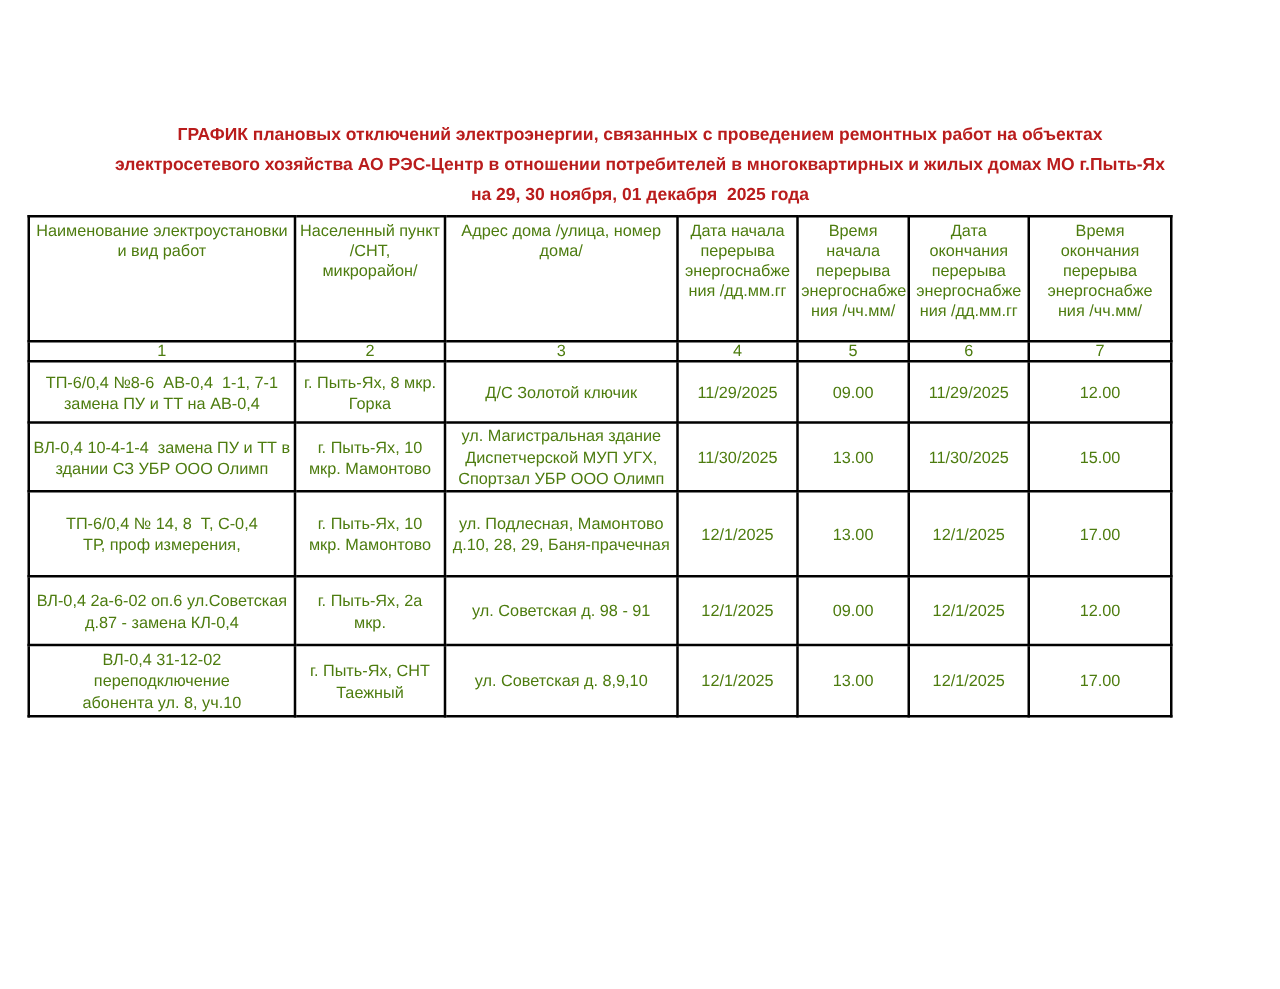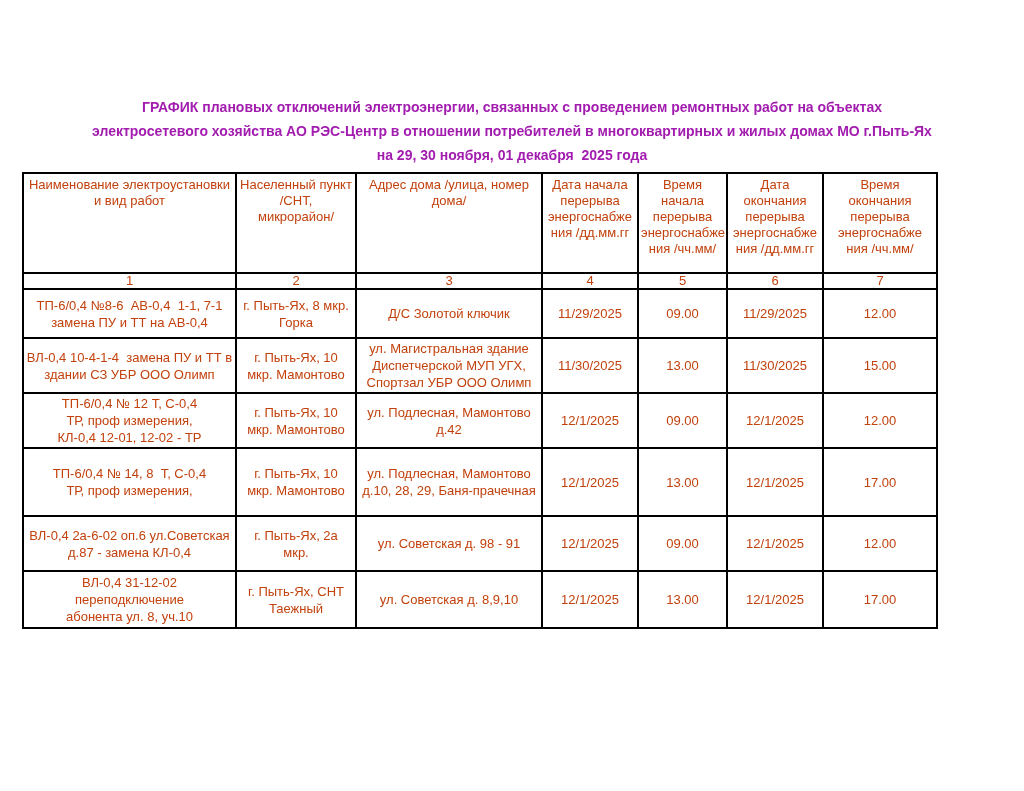--- a/index.html
+++ b/index.html
@@ -16,39 +16,39 @@
     color: #1e1e1e;
     overflow: hidden;
   }
   .title {
     padding-top: 95px;
     text-align: center;
     font-weight: bold;
     font-size: 14px;
     line-height: 24px;
     white-space: pre-wrap;
-    color: #a21caf;
+    color: #b91c1c;
   }
   table.schedule {
     position: absolute;
     left: 22px;
     top: 172px;
     width: 914px;
     border-collapse: collapse;
     table-layout: fixed;
   }
   table.schedule td {
     border: 2px solid #000000;
     text-align: center;
     font-size: 13px;
     line-height: 17px;
     white-space: pre-wrap;
     padding: 1px 2px;
     overflow: hidden;
-    color: #c2410c;
+    color: #4d7c0f;
   }
   tr.head-row { height: 100px; }
   tr.head-row td {
     vertical-align: top;
     line-height: 16px;
     padding-top: 3px;
   }
   tr.nums-row { height: 11px; }
   tr.nums-row td {
     padding: 0;
@@ -142,33 +142,20 @@
 мкр. Мамонтово</td>
       <td>ул. Магистральная здание
 Диспетчерской МУП УГХ,
 Спортзал УБР ООО Олимп</td>
       <td>11/30/2025</td>
       <td>13.00</td>
       <td>11/30/2025</td>
       <td>15.00</td>
     </tr>
 
-    <tr class="data-row row-2">
-      <td>ТП-6/0,4 № 12 Т, С-0,4
-ТР, проф измерения,
-КЛ-0,4 12-01, 12-02 - ТР</td>
-      <td>г. Пыть-Ях, 10
-мкр. Мамонтово</td>
-      <td>ул. Подлесная, Мамонтово
-д.42</td>
-      <td>12/1/2025</td>
-      <td>09.00</td>
-      <td>12/1/2025</td>
-      <td>12.00</td>
-    </tr>
 
     <tr class="data-row row-3">
       <td>ТП-6/0,4 № 14, 8  Т, С-0,4
 ТР, проф измерения,</td>
       <td>г. Пыть-Ях, 10
 мкр. Мамонтово</td>
       <td>ул. Подлесная, Мамонтово
 д.10, 28, 29, Баня-прачечная</td>
       <td>12/1/2025</td>
       <td>13.00</td>

